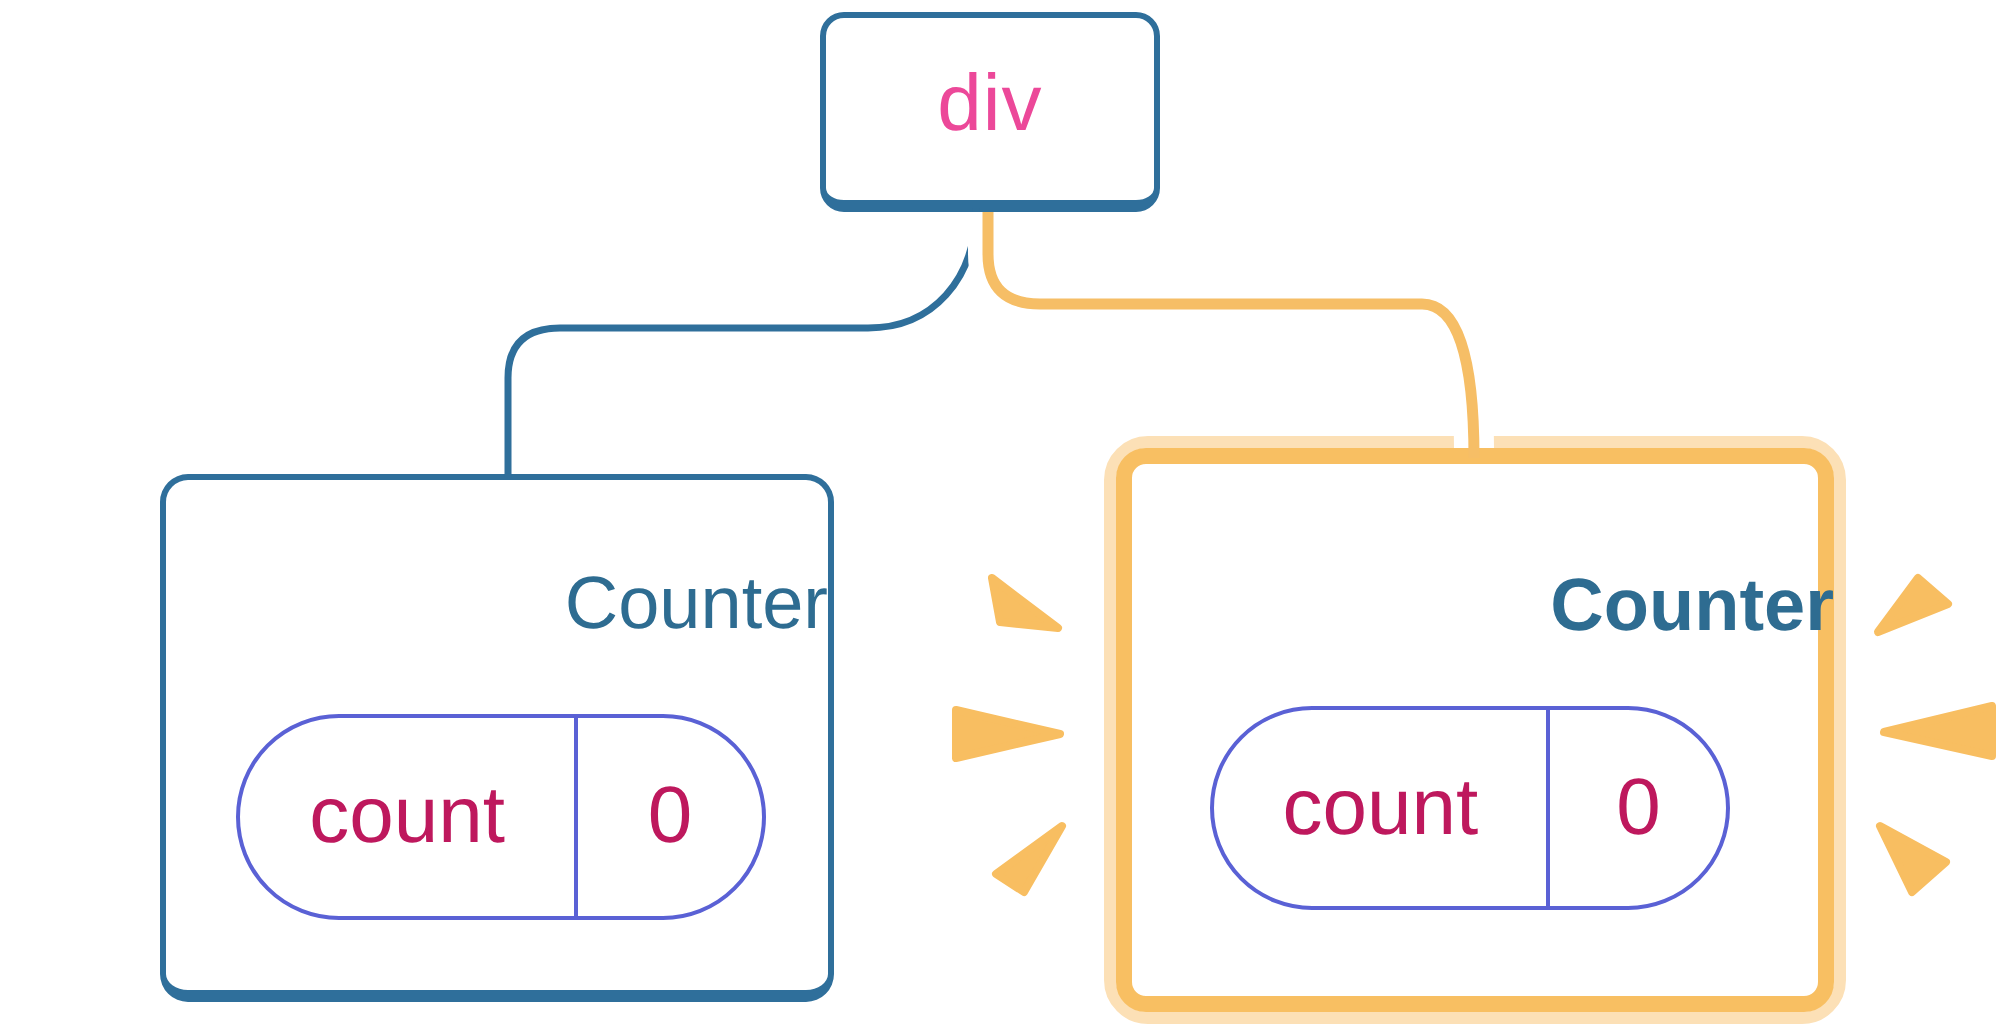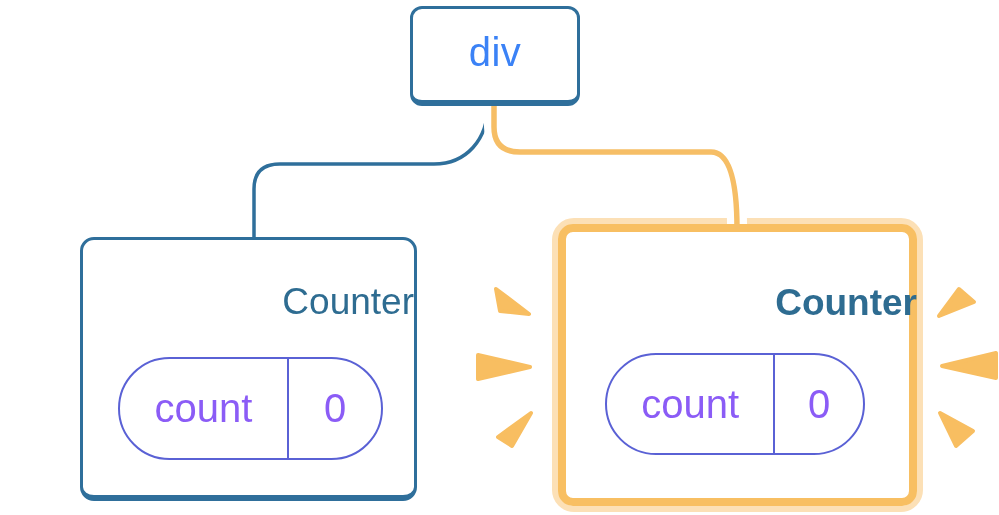--- a/index.html
+++ b/index.html
@@ -10,21 +10,21 @@
   }
   
   .root-node{
     position:absolute;left:410px;top:6px;width:170px;height:100px;
     box-sizing:border-box;background:#ffffff;
     border:3px solid #2F6F9B;border-bottom-width:6px;border-radius:12px;
     display:flex;align-items:center;justify-content:center;
     z-index:1;
   }
   .root-node .label{
-    color:#3b82f6;font-size:40px;font-weight:500;letter-spacing:.5px;
+    color:#ec4899;font-size:40px;font-weight:500;letter-spacing:.5px;
     padding-bottom:4px;
   }
   
   .wires{position:absolute;left:0;top:0;z-index:4;pointer-events:none;}
   
   .card-left{
     position:absolute;left:80px;top:237px;width:337px;height:264px;
     box-sizing:border-box;background:#ffffff;
     border:3px solid #2F6F9B;border-bottom-width:6px;border-radius:14px;
     z-index:3;
@@ -43,21 +43,21 @@
     position:absolute;left:0;width:100%;text-align:right;
     color:#2E6C91;font-size:37px;
   }
   .card-left .card-title{top:41px;font-weight:500;}
   .card-right-outer .card-title{top:58px;font-weight:700;}
   
   .pill{
     position:absolute;box-sizing:border-box;background:#ffffff;
     border:2px solid #5A61D5;border-radius:60px;
     display:flex;align-items:stretch;overflow:hidden;
-    color:#8b5cf6;font-size:40px;
+    color:#be185d;font-size:40px;
   }
   .card-left .pill{left:35px;top:117px;width:265px;height:103px;}
   .card-right-outer .pill{left:47px;top:129px;width:260px;height:102px;}
   .pill .key{
     flex:0 0 64%;display:flex;align-items:center;justify-content:center;
     border-right:2px solid #5A61D5;
   }
   .card-right-outer .pill .key{flex-basis:65%;}
   .pill .value{
     flex:1 1 auto;display:flex;align-items:center;justify-content:center;

